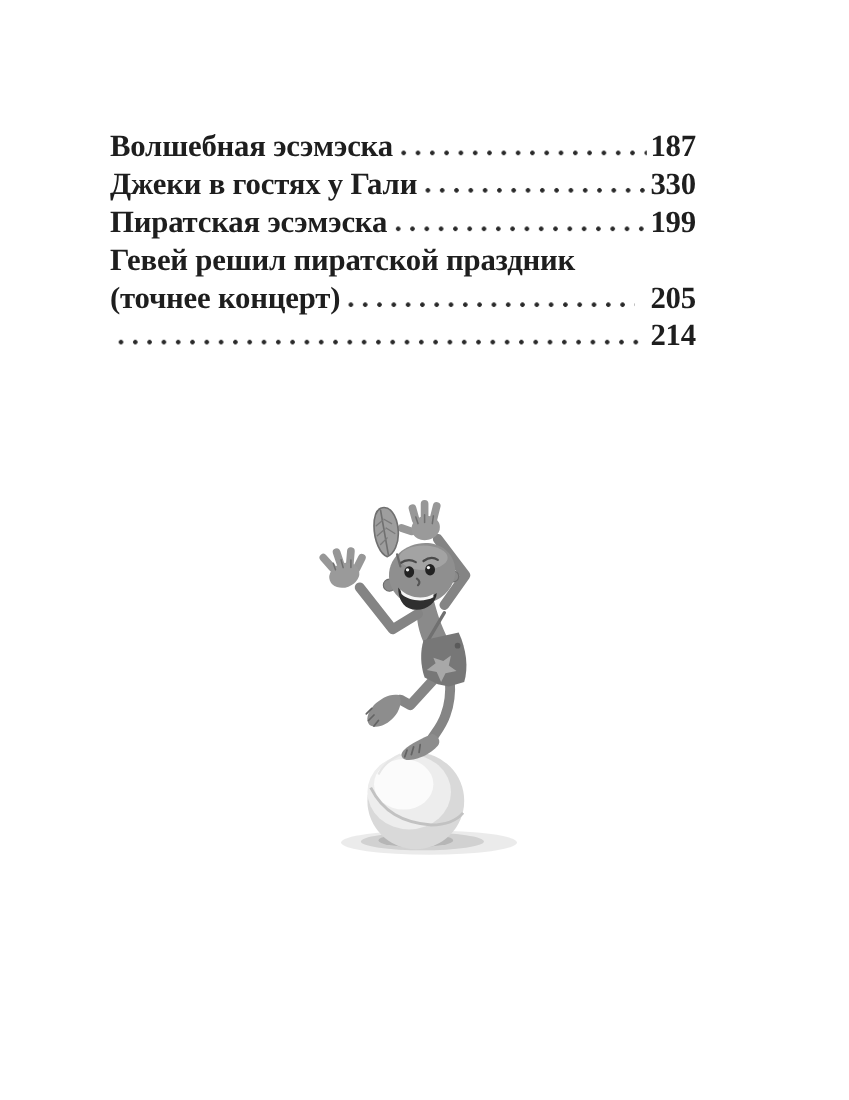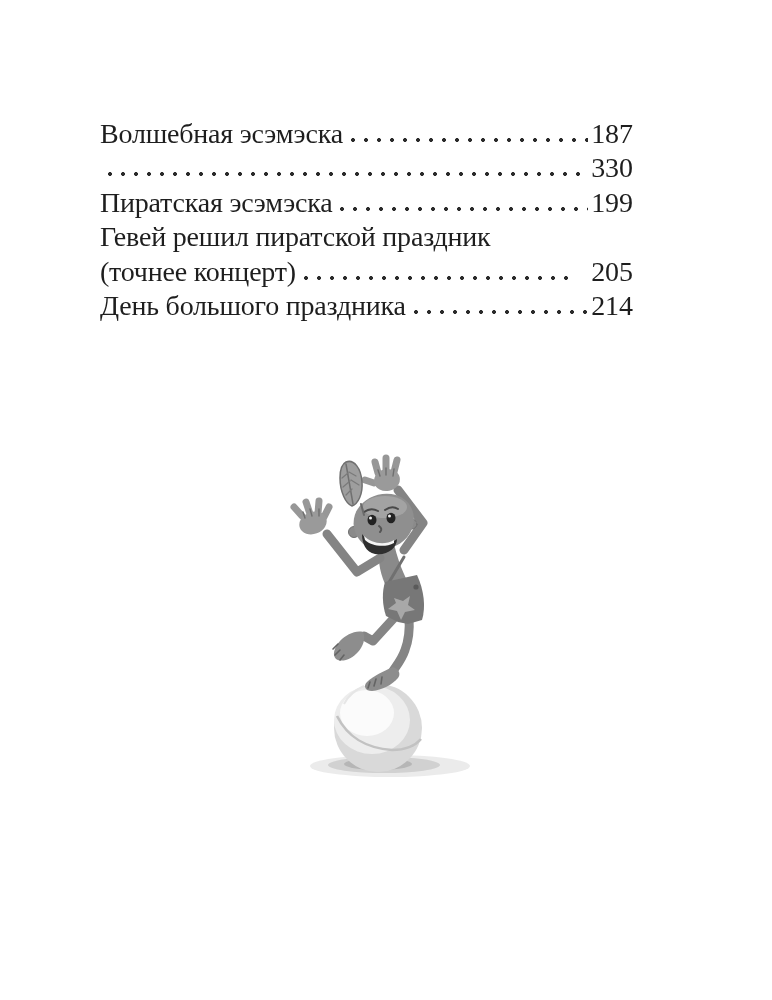--- a/index.html
+++ b/index.html
@@ -6,20 +6,21 @@
   body {
     width: 772px; height: 1000px;
     background: #ffffff;
     position: relative;
     overflow: hidden;
     font-family: "Liberation Serif", "DejaVu Serif", serif;
   }
   .page {
     position: absolute; inset: 0;
     background: #ffffff;
+    font-weight: bold;
   }
   .toc {
     position: absolute;
     left: 100px; top: 117px; width: 533px;
     font-size: 28px;
     line-height: 34.4px;
     color: #1e1e1e;
     letter-spacing: -0.2px;
   }
   .toc-row {
@@ -57,20 +58,21 @@
 
   <div class="toc">
 
     <div class="toc-row">
       <span class="toc-title">Волшебная эсэмэска</span>
       <span class="dot-leader"></span>
       <span class="toc-page">187</span>
     </div>
 
     <div class="toc-row">
+      <span class="toc-title">Джеки в гостях у Гали</span>
       <span class="dot-leader"></span>
       <span class="toc-page">330</span>
     </div>
 
     <div class="toc-row">
       <span class="toc-title">Пиратская эсэмэска</span>
       <span class="dot-leader"></span>
       <span class="toc-page">199</span>
     </div>
 
@@ -79,21 +81,20 @@
     </div>
 
     <div class="toc-row">
       <span class="toc-title">(точнее концерт)</span>
       <span class="dot-leader wide-gap"></span>
       <span class="toc-page">205</span>
     </div>
 
 
     <div class="toc-row">
-      <span class="toc-title">День большого праздника</span>
       <span class="dot-leader"></span>
       <span class="toc-page">214</span>
     </div>
 
   </div>
 
   <svg class="illustration" viewBox="0 0 260 360" width="260" height="360">
 
     <g>
       <ellipse cx="132" cy="338" rx="80" ry="11" fill="#000000" opacity="0.08"></ellipse>

